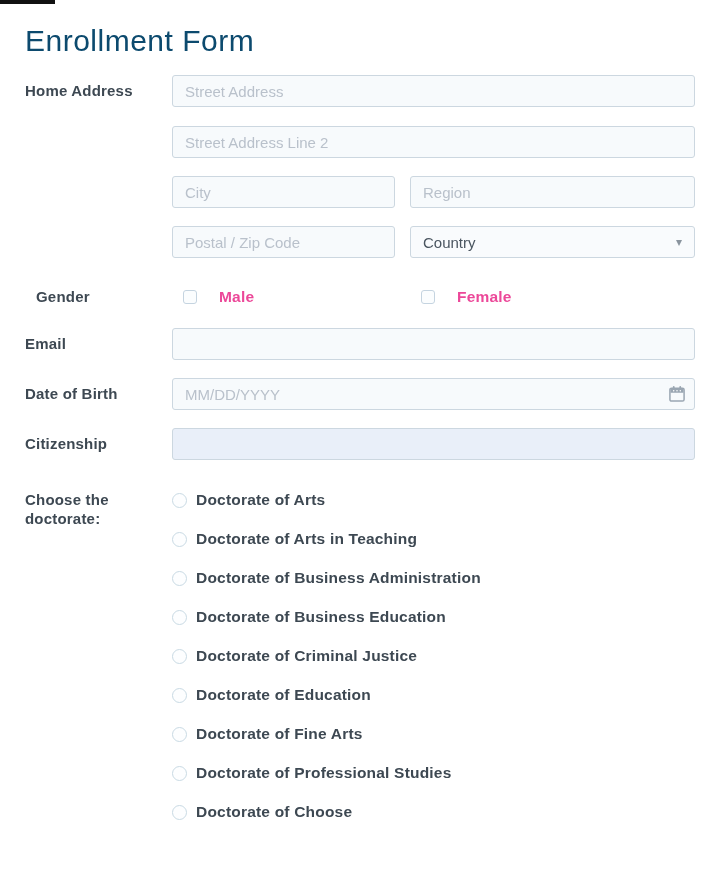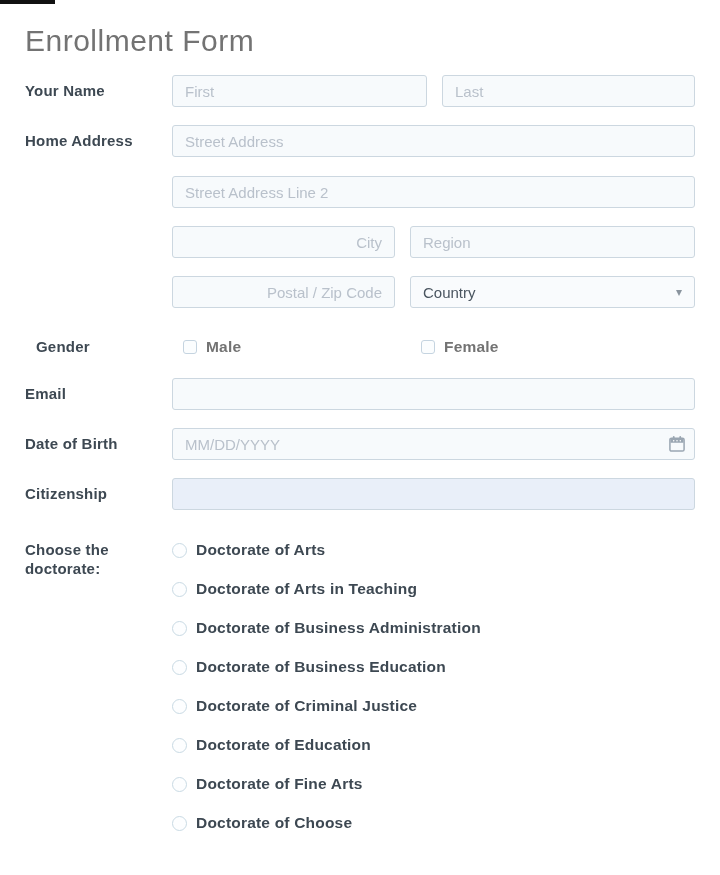--- a/index.html
+++ b/index.html
@@ -18,21 +18,21 @@
     position: absolute;
     top: 0; left: 0;
     width: 55px; height: 4px;
     background: #111;
   }
   h1.form-title {
     margin: 26px 0 0 25px;
     font-size: 30px;
     font-weight: 400;
     letter-spacing: 0.5px;
-    color: #737373;
+    color: #0c4a6e;
     line-height: 1.0;
   }
   .form-body { margin-top: 19px; }
   .row {
     display: flex;
     align-items: flex-start;
   }
   .label-col {
     width: 172px;
     padding-left: 25px;
@@ -60,21 +60,21 @@
     border-radius: 3px;
     font-family: "Liberation Sans", "DejaVu Sans", sans-serif;
     font-size: 15px;
     color: #4a5560;
     padding: 0 12px;
     outline: none;
   }
   .input { width: 100%; }
   .input::placeholder { color: #b9c1cb; opacity: 1; }
   .w-first { width: 255px; flex: 0 0 255px; }
-  .w-half  { width: 223px; flex: 0 0 223px; text-align: right; }
+  .w-half  { width: 223px; flex: 0 0 223px; }
   .grow { flex: 1 1 auto; width: auto; }
   .select {
     display: flex;
     align-items: center;
     justify-content: space-between;
     background: #f9fbfd;
     cursor: pointer;
     user-select: none;
   }
   .select .caret { color: #8a949e; font-size: 12px; line-height: 1; }
@@ -87,24 +87,24 @@
   .check-option.first { width: 238px; flex: 0 0 238px; }
   .checkbox {
     width: 14px; height: 14px;
     border: 1px solid #c5d4e0;
     background: #fbfdfe;
     border-radius: 3px;
     box-sizing: border-box;
     cursor: pointer;
   }
   .choice-label {
-    margin-left: 9px;
+    margin-left: 22px;
     font-size: 15.5px;
     font-weight: 600;
-    color: #737373;
+    color: #ec4899;
     letter-spacing: 0.2px;
   }
   .dob-wrap { position: relative; width: 100%; }
   .dob-wrap .input { padding-right: 38px; }
   .cal-btn {
     position: absolute;
     right: 7px; top: 50%;
     transform: translateY(-50%);
     width: 22px; height: 22px;
     display: flex; align-items: center; justify-content: center;
@@ -136,29 +136,20 @@
 </head>
 <body>
 
 <div class="page">
   <div class="top-edge-bar"></div>
 
   <h1 class="form-title">Enrollment Form</h1>
 
   <div class="form-body">
 
-    <div class="row mb18">
-      <div class="label-col">Your Name</div>
-      <div class="field-col">
-        <div class="hrow">
-          <input class="input w-first" type="text" placeholder="First" style="">
-          <input class="input grow" type="text" placeholder="Last" style="">
-        </div>
-      </div>
-    </div>
 
     <div class="row mb19">
       <div class="label-col">Home Address</div>
       <div class="field-col">
         <input class="input" type="text" placeholder="Street Address" style="">
       </div>
     </div>
 
     <div class="row mb18">
       <div class="label-col"></div>
@@ -269,20 +260,24 @@
           <div class="radio-row">
             <span class="radio"></span>
             <span class="radio-label">Doctorate of Education</span>
           </div>
           <div class="radio-row">
             <span class="radio"></span>
             <span class="radio-label">Doctorate of Fine Arts</span>
           </div>
           <div class="radio-row">
             <span class="radio"></span>
+            <span class="radio-label">Doctorate of Professional Studies</span>
+          </div>
+          <div class="radio-row">
+            <span class="radio"></span>
             <span class="radio-label">Doctorate of Choose</span>
           </div>
         </div>
       </div>
     </div>
 
   </div>
 </div>
 
 </body></html>

